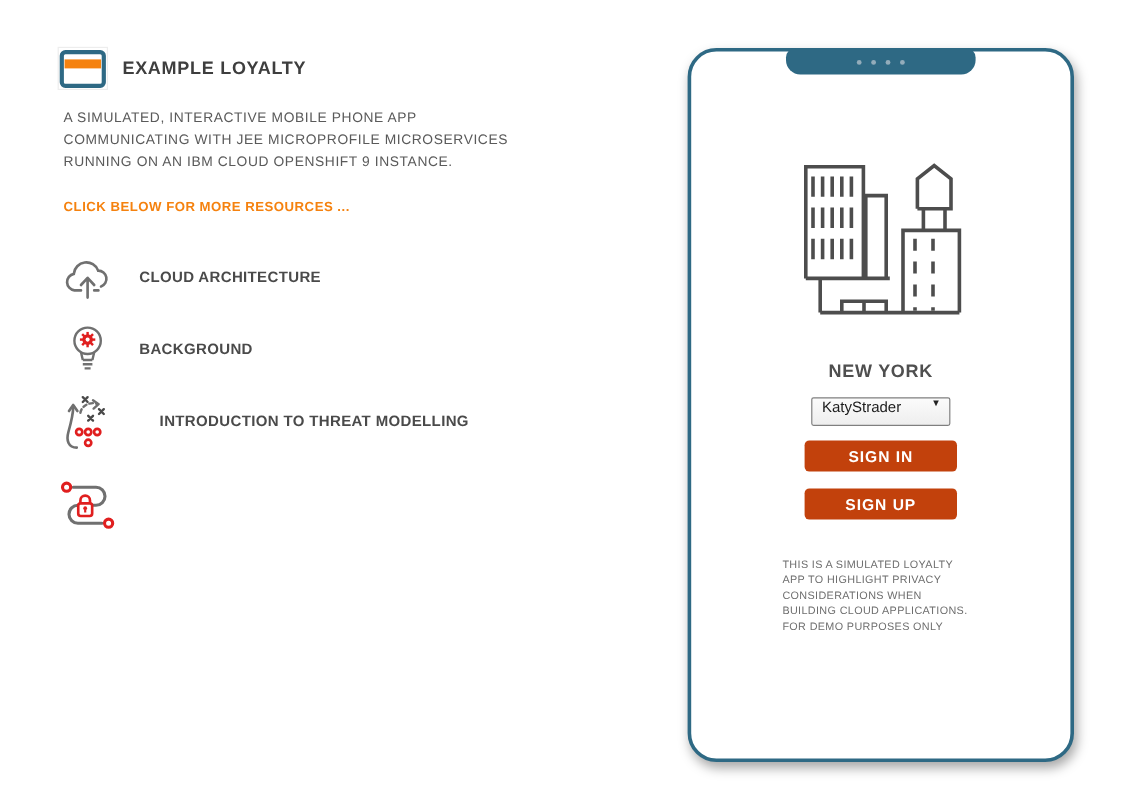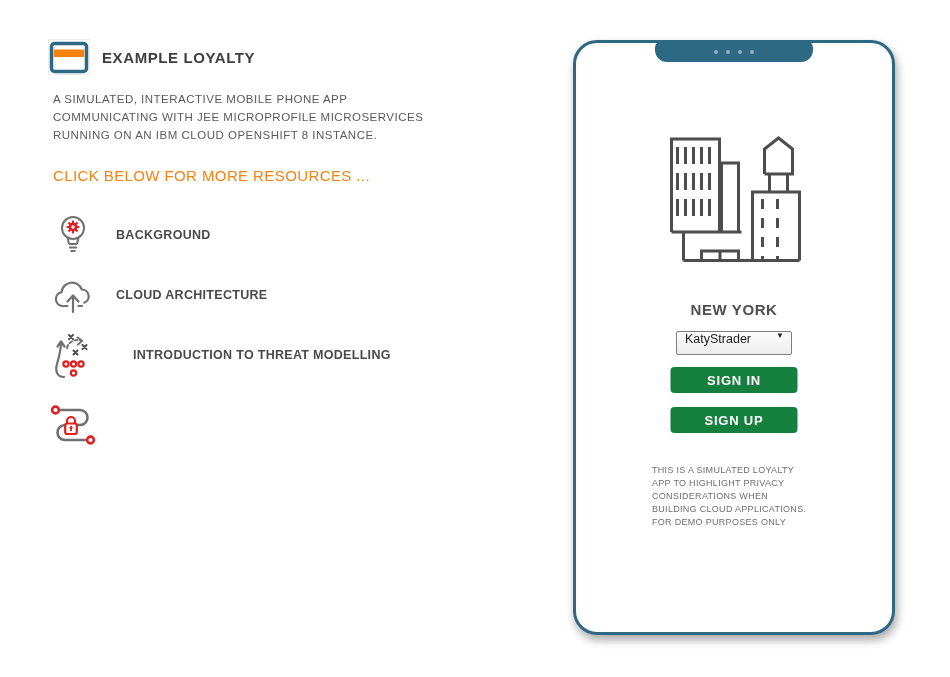--- a/index.html
+++ b/index.html
@@ -20,21 +20,21 @@
   .app-title {
     font-size: 15px; font-weight: 700; color: #3e3e3e; letter-spacing: 0.6px;
   }
   .app-desc {
     margin: 16px 0 0 5px; width: 394px;
     font-size: 11.5px; line-height: 18px; letter-spacing: 0.5px;
     color: #5a5a5a;
   }
   .resources-heading {
     margin: 23px 0 0 5px;
-    font-size: 15px; font-weight: 400; letter-spacing: 0.4px;
+    font-size: 11px; font-weight: 700; letter-spacing: 0.4px;
     color: #f5820f; cursor: pointer; display: inline-block;
   }
   .resource-list { margin-top: 26px; }
   .resource-row {
     display: flex; align-items: center; gap: 18px; min-height: 48px;
     cursor: pointer;
   }
   .resource-row.mb12 { margin-bottom: 12px; }
   .resource-row.mb20 { margin-bottom: 20px; gap: 35px; }
   .resource-icon-box {
@@ -77,21 +77,21 @@
     background: linear-gradient(#fbfbfb, #eeeeee);
     border: 1px solid #7f7f7f; border-radius: 2px;
     display: flex; justify-content: space-between;
     padding: 0 7px 0 8px; cursor: pointer;
   }
   .user-select-value { font-size: 12.5px; color: #1c1c1c; }
   .select-arrow { font-size: 8px; color: #222; line-height: 1; }
   .btn {
     position: absolute; left: 50%; transform: translateX(-50%);
     width: 127px; height: 26px; border: none; border-radius: 4px;
-    background: #15803d; color: #ffffff;
+    background: #c2410c; color: #ffffff;
     font-family: "Liberation Sans", "DejaVu Sans", sans-serif;
     font-size: 13px; font-weight: 700; letter-spacing: 0.8px;
     display: flex; align-items: center; justify-content: center; cursor: pointer;
   }
   .btn-signin { top: 324px; }
   .btn-signup { top: 364px; }
   .disclaimer {
     position: absolute; top: 421px; left: 50%; transform: translateX(-50%);
     width: 164px; text-align: left;
     font-size: 9px; line-height: 13px; letter-spacing: 0.3px; color: #6e6e6e;
@@ -107,55 +107,55 @@
     <div class="header-row">
       <div class="logo-box">
         <svg width="40" height="33" viewBox="0 0 40 33">
           <rect x="2.5" y="2.5" width="35" height="28" rx="3" fill="#ffffff" stroke="#2e6984" stroke-width="3.5"></rect>
           <rect x="4.8" y="8.5" width="30.4" height="7.5" fill="#f5820f"></rect>
         </svg>
       </div>
       <div class="app-title">EXAMPLE LOYALTY</div>
     </div>
 
-    <p class="app-desc">A SIMULATED, INTERACTIVE MOBILE PHONE APP COMMUNICATING WITH JEE MICROPROFILE MICROSERVICES RUNNING ON AN IBM CLOUD OPENSHIFT 8 INSTANCE.</p>
+    <p class="app-desc">A SIMULATED, INTERACTIVE MOBILE PHONE APP COMMUNICATING WITH JEE MICROPROFILE MICROSERVICES RUNNING ON AN IBM CLOUD OPENSHIFT 9 INSTANCE.</p>
 
     <div class="resources-heading">CLICK BELOW FOR MORE RESOURCES ...</div>
 
     <div class="resource-list">
+
+      <div class="resource-row mb12">
+        <div class="resource-icon-box">
+          <svg width="44" height="38" viewBox="0 0 44 38">
+            <path d="M11,30 A7,7 0 0 1 10.5,16.2 A10.5,10.5 0 0 1 30.8,13.5 A6.8,6.8 0 0 1 33.2,26.7 M11,30 H16.5 M27.5,30 H31" fill="none" stroke="#707070" stroke-width="2.2" stroke-linecap="round"></path>
+            <path d="M22,36 V20 M16.5,25.5 L22,19.5 L27.5,25.5" fill="none" stroke="#707070" stroke-width="2.2" stroke-linecap="round" stroke-linejoin="round"></path>
+          </svg>
+        </div>
+        <div class="resource-label">CLOUD ARCHITECTURE</div>
+      </div>
 
       <div class="resource-row mb12">
         <div class="resource-icon-box">
           <svg width="36" height="44" viewBox="0 0 36 44">
             <circle cx="18" cy="15" r="11" fill="none" stroke="#707070" stroke-width="2"></circle>
             <path d="M12.5,24.5 L14,31 M23.5,24.5 L22,31" stroke="#707070" stroke-width="2" fill="none"></path>
             <path d="M14,31 H22 M14,34.5 H22 M15.5,38 H20.5" stroke="#707070" stroke-width="2" fill="none"></path>
             <g transform="translate(18,14)">
               <g fill="#e01f1f">
                 <rect x="-1" y="-6.4" width="2" height="12.8"></rect>
                 <rect x="-1" y="-6.4" width="2" height="12.8" transform="rotate(45)"></rect>
                 <rect x="-1" y="-6.4" width="2" height="12.8" transform="rotate(90)"></rect>
                 <rect x="-1" y="-6.4" width="2" height="12.8" transform="rotate(135)"></rect>
                 <circle r="4.4"></circle>
               </g>
               <circle r="1.7" fill="#ffffff"></circle>
             </g>
           </svg>
         </div>
         <div class="resource-label">BACKGROUND</div>
-      </div>
-
-      <div class="resource-row mb12">
-        <div class="resource-icon-box">
-          <svg width="44" height="38" viewBox="0 0 44 38">
-            <path d="M11,30 A7,7 0 0 1 10.5,16.2 A10.5,10.5 0 0 1 30.8,13.5 A6.8,6.8 0 0 1 33.2,26.7 M11,30 H16.5 M27.5,30 H31" fill="none" stroke="#707070" stroke-width="2.2" stroke-linecap="round"></path>
-            <path d="M22,36 V20 M16.5,25.5 L22,19.5 L27.5,25.5" fill="none" stroke="#707070" stroke-width="2.2" stroke-linecap="round" stroke-linejoin="round"></path>
-          </svg>
-        </div>
-        <div class="resource-label">CLOUD ARCHITECTURE</div>
       </div>
 
       <div class="resource-row mb20">
         <div class="resource-icon-box">
           <svg width="44" height="48" viewBox="0 0 44 48">
             <path d="M13,46 C6,46 4,40 6,33 C8,26 10,19 10,12" fill="none" stroke="#707070" stroke-width="2.2" stroke-linecap="round"></path>
             <path d="M6.5,15.5 L10,10.5 L13.5,15.5" fill="none" stroke="#707070" stroke-width="2.2" stroke-linecap="round" stroke-linejoin="round"></path>
             <path d="M16,17 C17,11 24,7.5 30,9.5" fill="none" stroke="#707070" stroke-width="2" stroke-linecap="round" stroke-dasharray="3 2.6"></path>
             <path d="M26.5,6.5 L31.2,9.8 M27,13.5 L31.2,9.8" fill="none" stroke="#707070" stroke-width="2" stroke-linecap="round"></path>
             <g stroke="#4a4a4a" stroke-width="2" stroke-linecap="round">

